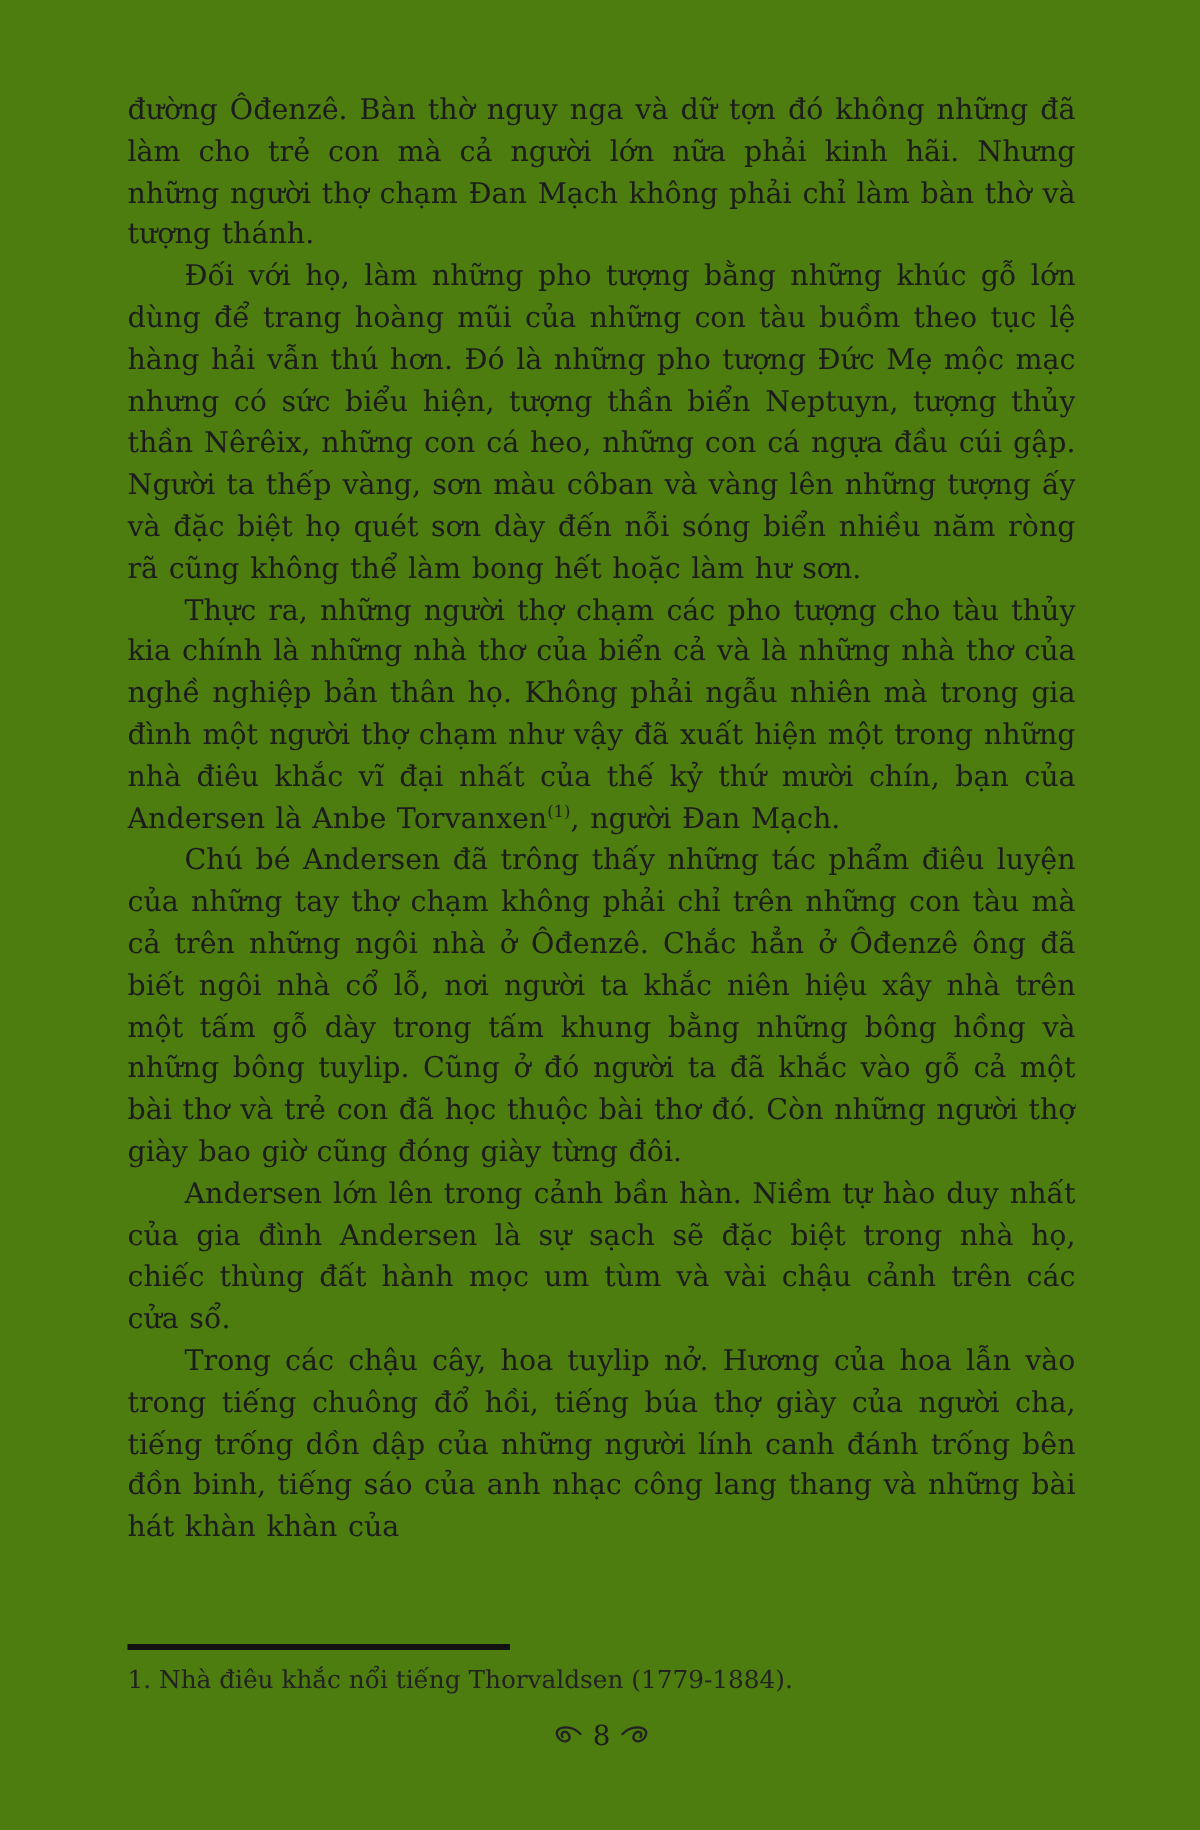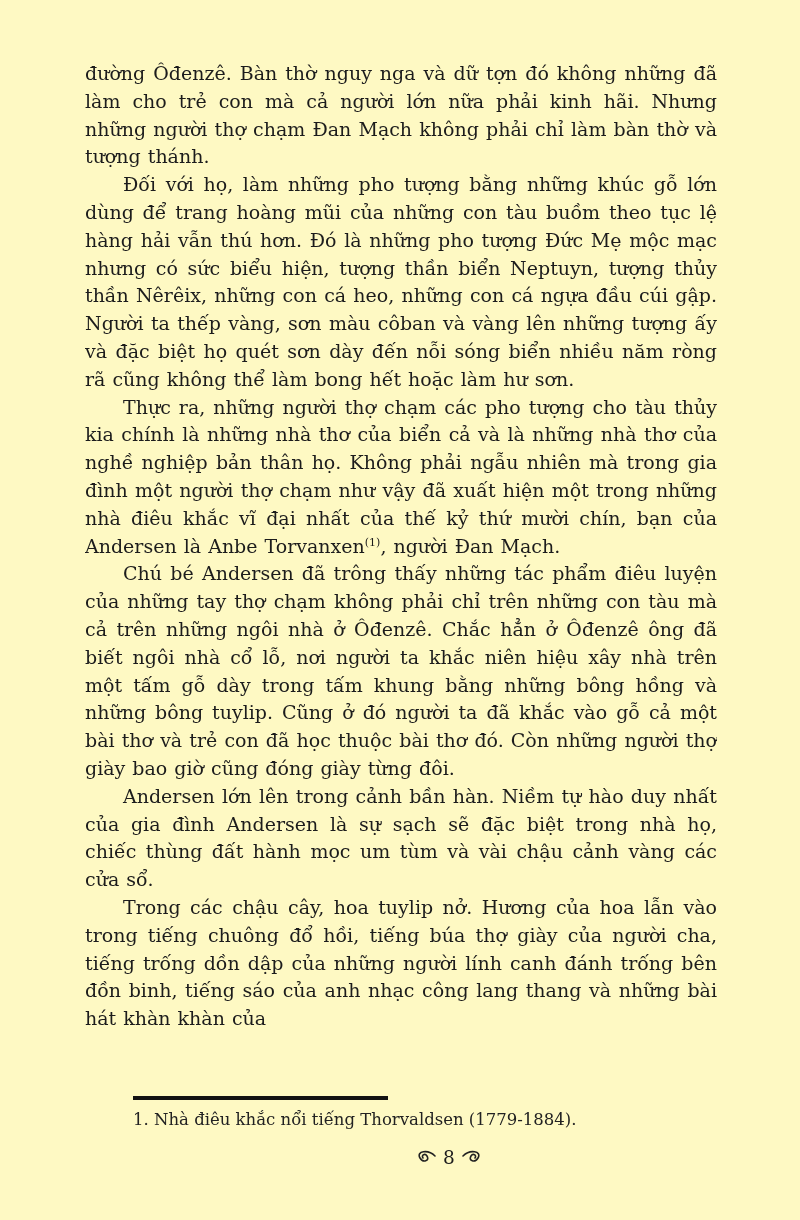--- a/index.html
+++ b/index.html
@@ -4,21 +4,21 @@
 <style>
   html, body {
     margin: 0;
     padding: 0;
     background: #ffffff;
   }
   .page {
     position: relative;
     width: 800px;
     height: 1220px;
-    background: #fef9c3;
+    background: #4d7c0f;
     box-sizing: border-box;
     font-family: "DejaVu Serif", "Liberation Serif", serif;
     color: #1c1c1c;
     overflow: hidden;
   }
   .body-text {
     position: absolute;
     top: 60px;
     left: 85px;
     width: 632px;
@@ -39,21 +39,20 @@
   sup.fn {
     font-size: 11px;
     vertical-align: super;
     line-height: 0;
   }
   .bottom {
     position: absolute;
     left: 85px;
     width: 632px;
     top: 1096px;
-    margin-left: 48px;
   }
   .footnote-rule {
     width: 255px;
     height: 4px;
     background: #121212;
     margin: 0 0 9px 0;
   }
   .footnote {
     font-size: 16.5px;
     line-height: 22px;
@@ -80,21 +79,21 @@
 </head>
 <body>
 
 <div class="page">
 
   <div class="body-text">
     <p class="no-indent">đường Ôđenzê. Bàn thờ nguy nga và dữ tợn đó không những đã làm cho trẻ con mà cả người lớn nữa phải kinh hãi. Nhưng những người thợ chạm Đan Mạch không phải chỉ làm bàn thờ và tượng thánh.</p>
     <p>Đối với họ, làm những pho tượng bằng những khúc gỗ lớn dùng để trang hoàng mũi của những con tàu buồm theo tục lệ hàng hải vẫn thú hơn. Đó là những pho tượng Đức Mẹ mộc mạc nhưng có sức biểu hiện, tượng thần biển Neptuyn, tượng thủy thần Nêrêix, những con cá heo, những con cá ngựa đầu cúi gập. Người ta thếp vàng, sơn màu côban và vàng lên những tượng ấy và đặc biệt họ quét sơn dày đến nỗi sóng biển nhiều năm ròng rã cũng không thể làm bong hết hoặc làm hư sơn.</p>
     <p><span>Thực ra, những người thợ chạm các pho tượng cho tàu thủy kia chính là những nhà thơ của biển cả và là những nhà thơ của nghề nghiệp bản thân họ. Không phải ngẫu nhiên mà trong gia đình một người thợ chạm như vậy đã xuất hiện một trong những nhà điêu khắc vĩ đại nhất của thế kỷ thứ mười chín, bạn của Andersen là Anbe Torvanxen</span><sup class="fn">(1)</sup><span>, người Đan Mạch.</span></p>
     <p>Chú bé Andersen đã trông thấy những tác phẩm điêu luyện của những tay thợ chạm không phải chỉ trên những con tàu mà cả trên những ngôi nhà ở Ôđenzê. Chắc hẳn ở Ôđenzê ông đã biết ngôi nhà cổ lỗ, nơi người ta khắc niên hiệu xây nhà trên một tấm gỗ dày trong tấm khung bằng những bông hồng và những bông tuylip. Cũng ở đó người ta đã khắc vào gỗ cả một bài thơ và trẻ con đã học thuộc bài thơ đó. Còn những người thợ giày bao giờ cũng đóng giày từng đôi.</p>
-    <p>Andersen lớn lên trong cảnh bần hàn. Niềm tự hào duy nhất của gia đình Andersen là sự sạch sẽ đặc biệt trong nhà họ, chiếc thùng đất hành mọc um tùm và vài chậu cảnh vàng các cửa sổ.</p>
+    <p>Andersen lớn lên trong cảnh bần hàn. Niềm tự hào duy nhất của gia đình Andersen là sự sạch sẽ đặc biệt trong nhà họ, chiếc thùng đất hành mọc um tùm và vài chậu cảnh trên các cửa sổ.</p>
     <p>Trong các chậu cây, hoa tuylip nở. Hương của hoa lẫn vào trong tiếng chuông đổ hồi, tiếng búa thợ giày của người cha, tiếng trống dồn dập của những người lính canh đánh trống bên đồn binh, tiếng sáo của anh nhạc công lang thang và những bài hát khàn khàn của</p>
   </div>
 
   <div class="bottom">
     <div class="footnote-rule"></div>
     <div class="footnote">1. Nhà điêu khắc nổi tiếng Thorvaldsen (1779-1884).</div>
     <div class="page-footer">
       <span class="flourish">
         <svg width="22" height="14" viewBox="0 0 22 14">
           <path d="M21 7 C14 0 2 2 6 9 C9 14 16 12 13 7 C11 4 7 6 9 9" fill="none" stroke="#222222" stroke-width="1.6" stroke-linecap="round"></path>

